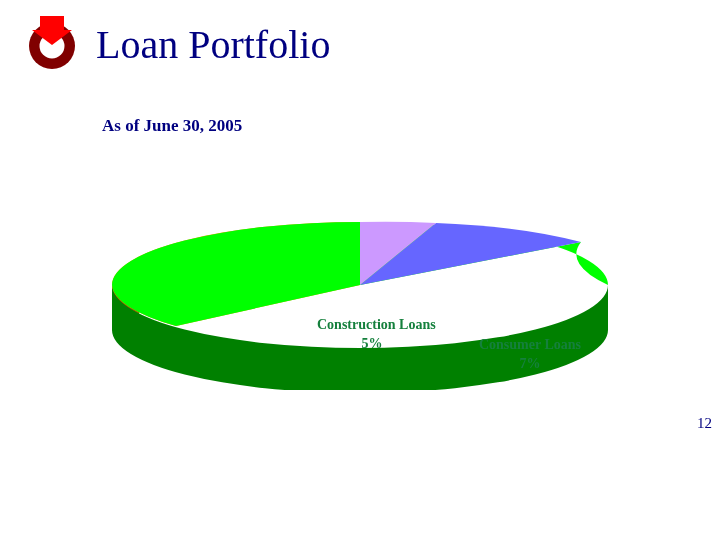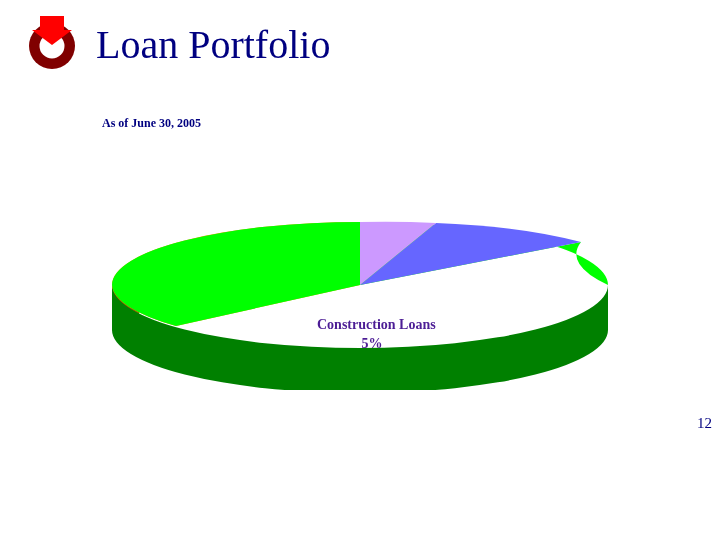--- a/index.html
+++ b/index.html
@@ -44,21 +44,21 @@
     white-space: nowrap;
     letter-spacing: 0px;
   }
 
   
   .slide-subtitle {
     position: absolute;
     left: 98px;
     top: 116px;
     font-family: "Liberation Serif", "DejaVu Serif", serif;
-    font-size: 12px;
+    font-size: 17px;
     font-weight: bold;
     color: #000080;
     white-space: nowrap;
   }
 
   
   .chart-area {
     position: absolute;
     left: 0;
     top: 150px;
@@ -71,21 +71,21 @@
     top: 60px;
     display: block;
   }
 
   
   .data-label {
     position: absolute;
     font-family: "Liberation Serif", "DejaVu Serif", serif;
     font-size: 14px;
     font-weight: bold;
-    color: #4c1d95;
+    color: #15803d;
     text-align: center;
     white-space: nowrap;
     line-height: 19px;
   }
   .label-ci      { left: 148px; top: 186px; width: 120px; }
   .label-constr  { left: 313px; top: 165px; width: 168px; text-align: left; }
   .label-constr .pct { display: block; text-align: center; width: 110px; }
   .label-consumer{ left: 450px; top: 185px; width: 152px; }
 
   
@@ -151,18 +151,22 @@
         <path d="M 261 75 L 261 12 A 248 63 0 0 1 337 13 Z" fill="#CC99FF"></path>
       </g>
     </svg>
 
 
     <div class="data-label label-constr">
       <span>Construction Loans</span>
       <span class="pct">5%</span>
     </div>
 
+    <div class="data-label label-consumer">
+      <span>Consumer Loans</span><br>
+      <span>7%</span>
+    </div>
 
   </div>
 
   <div class="page-number">12</div>
 
 </div>
 
 </body></html>

